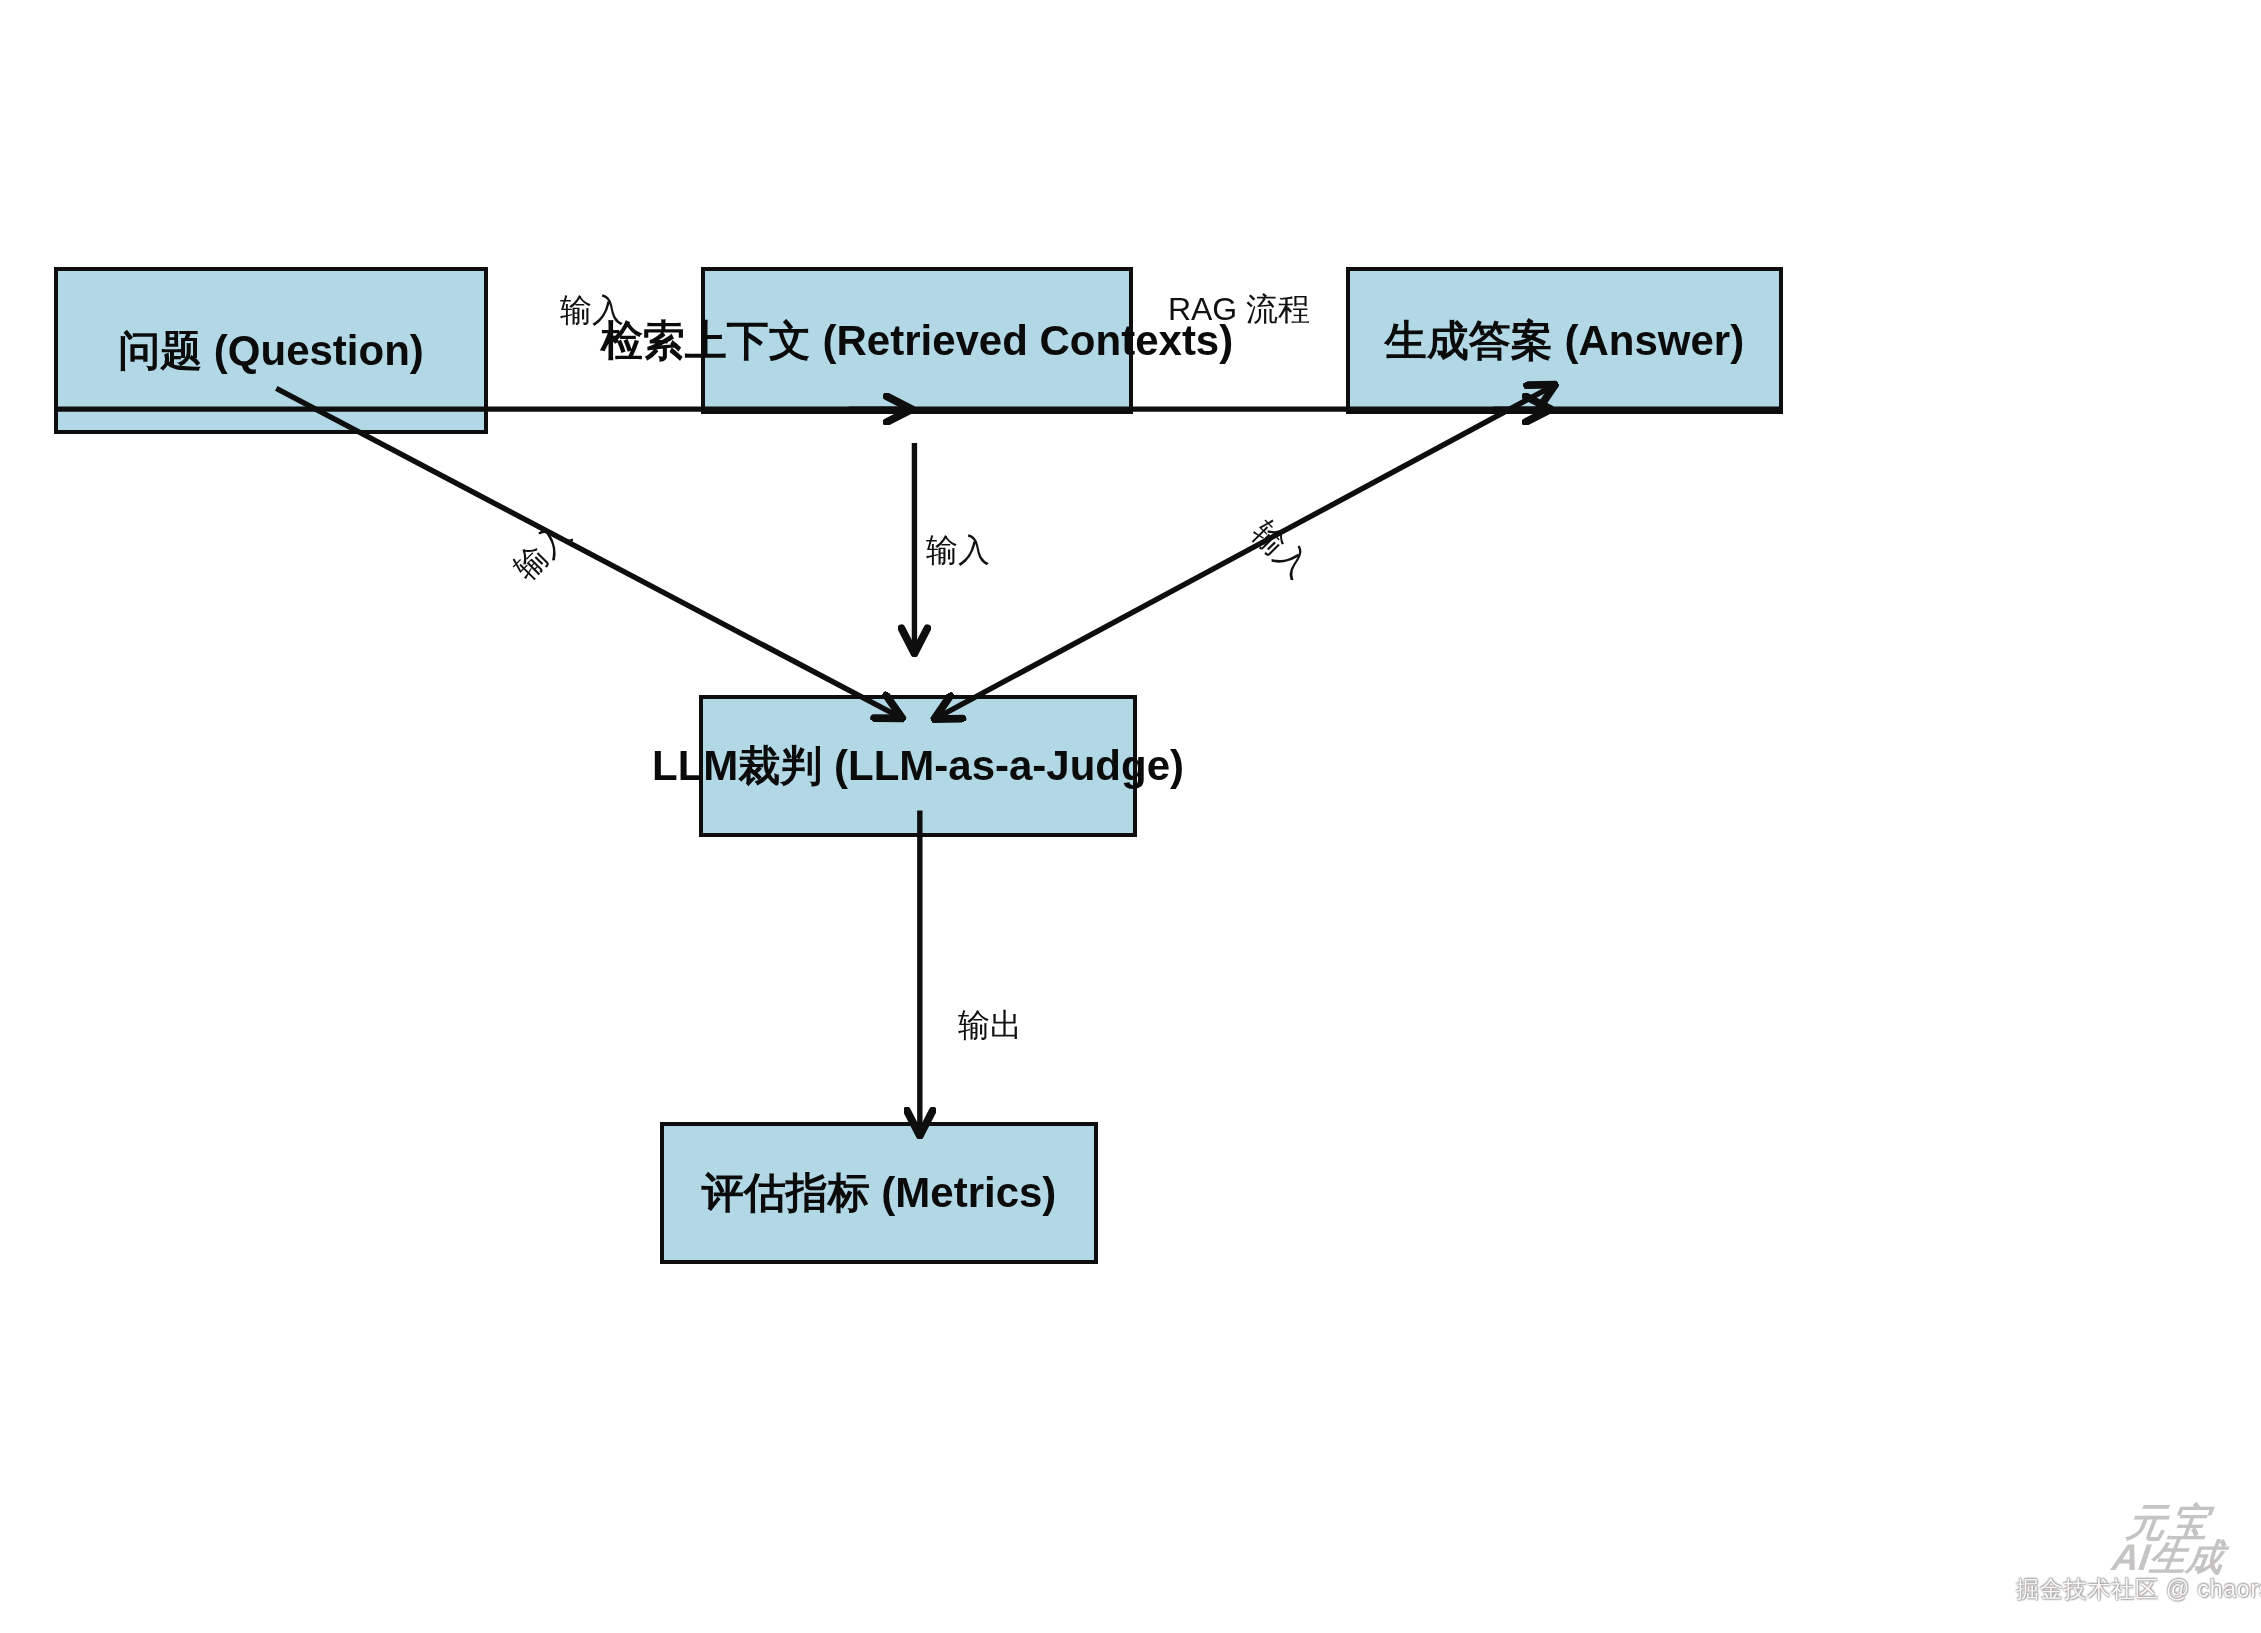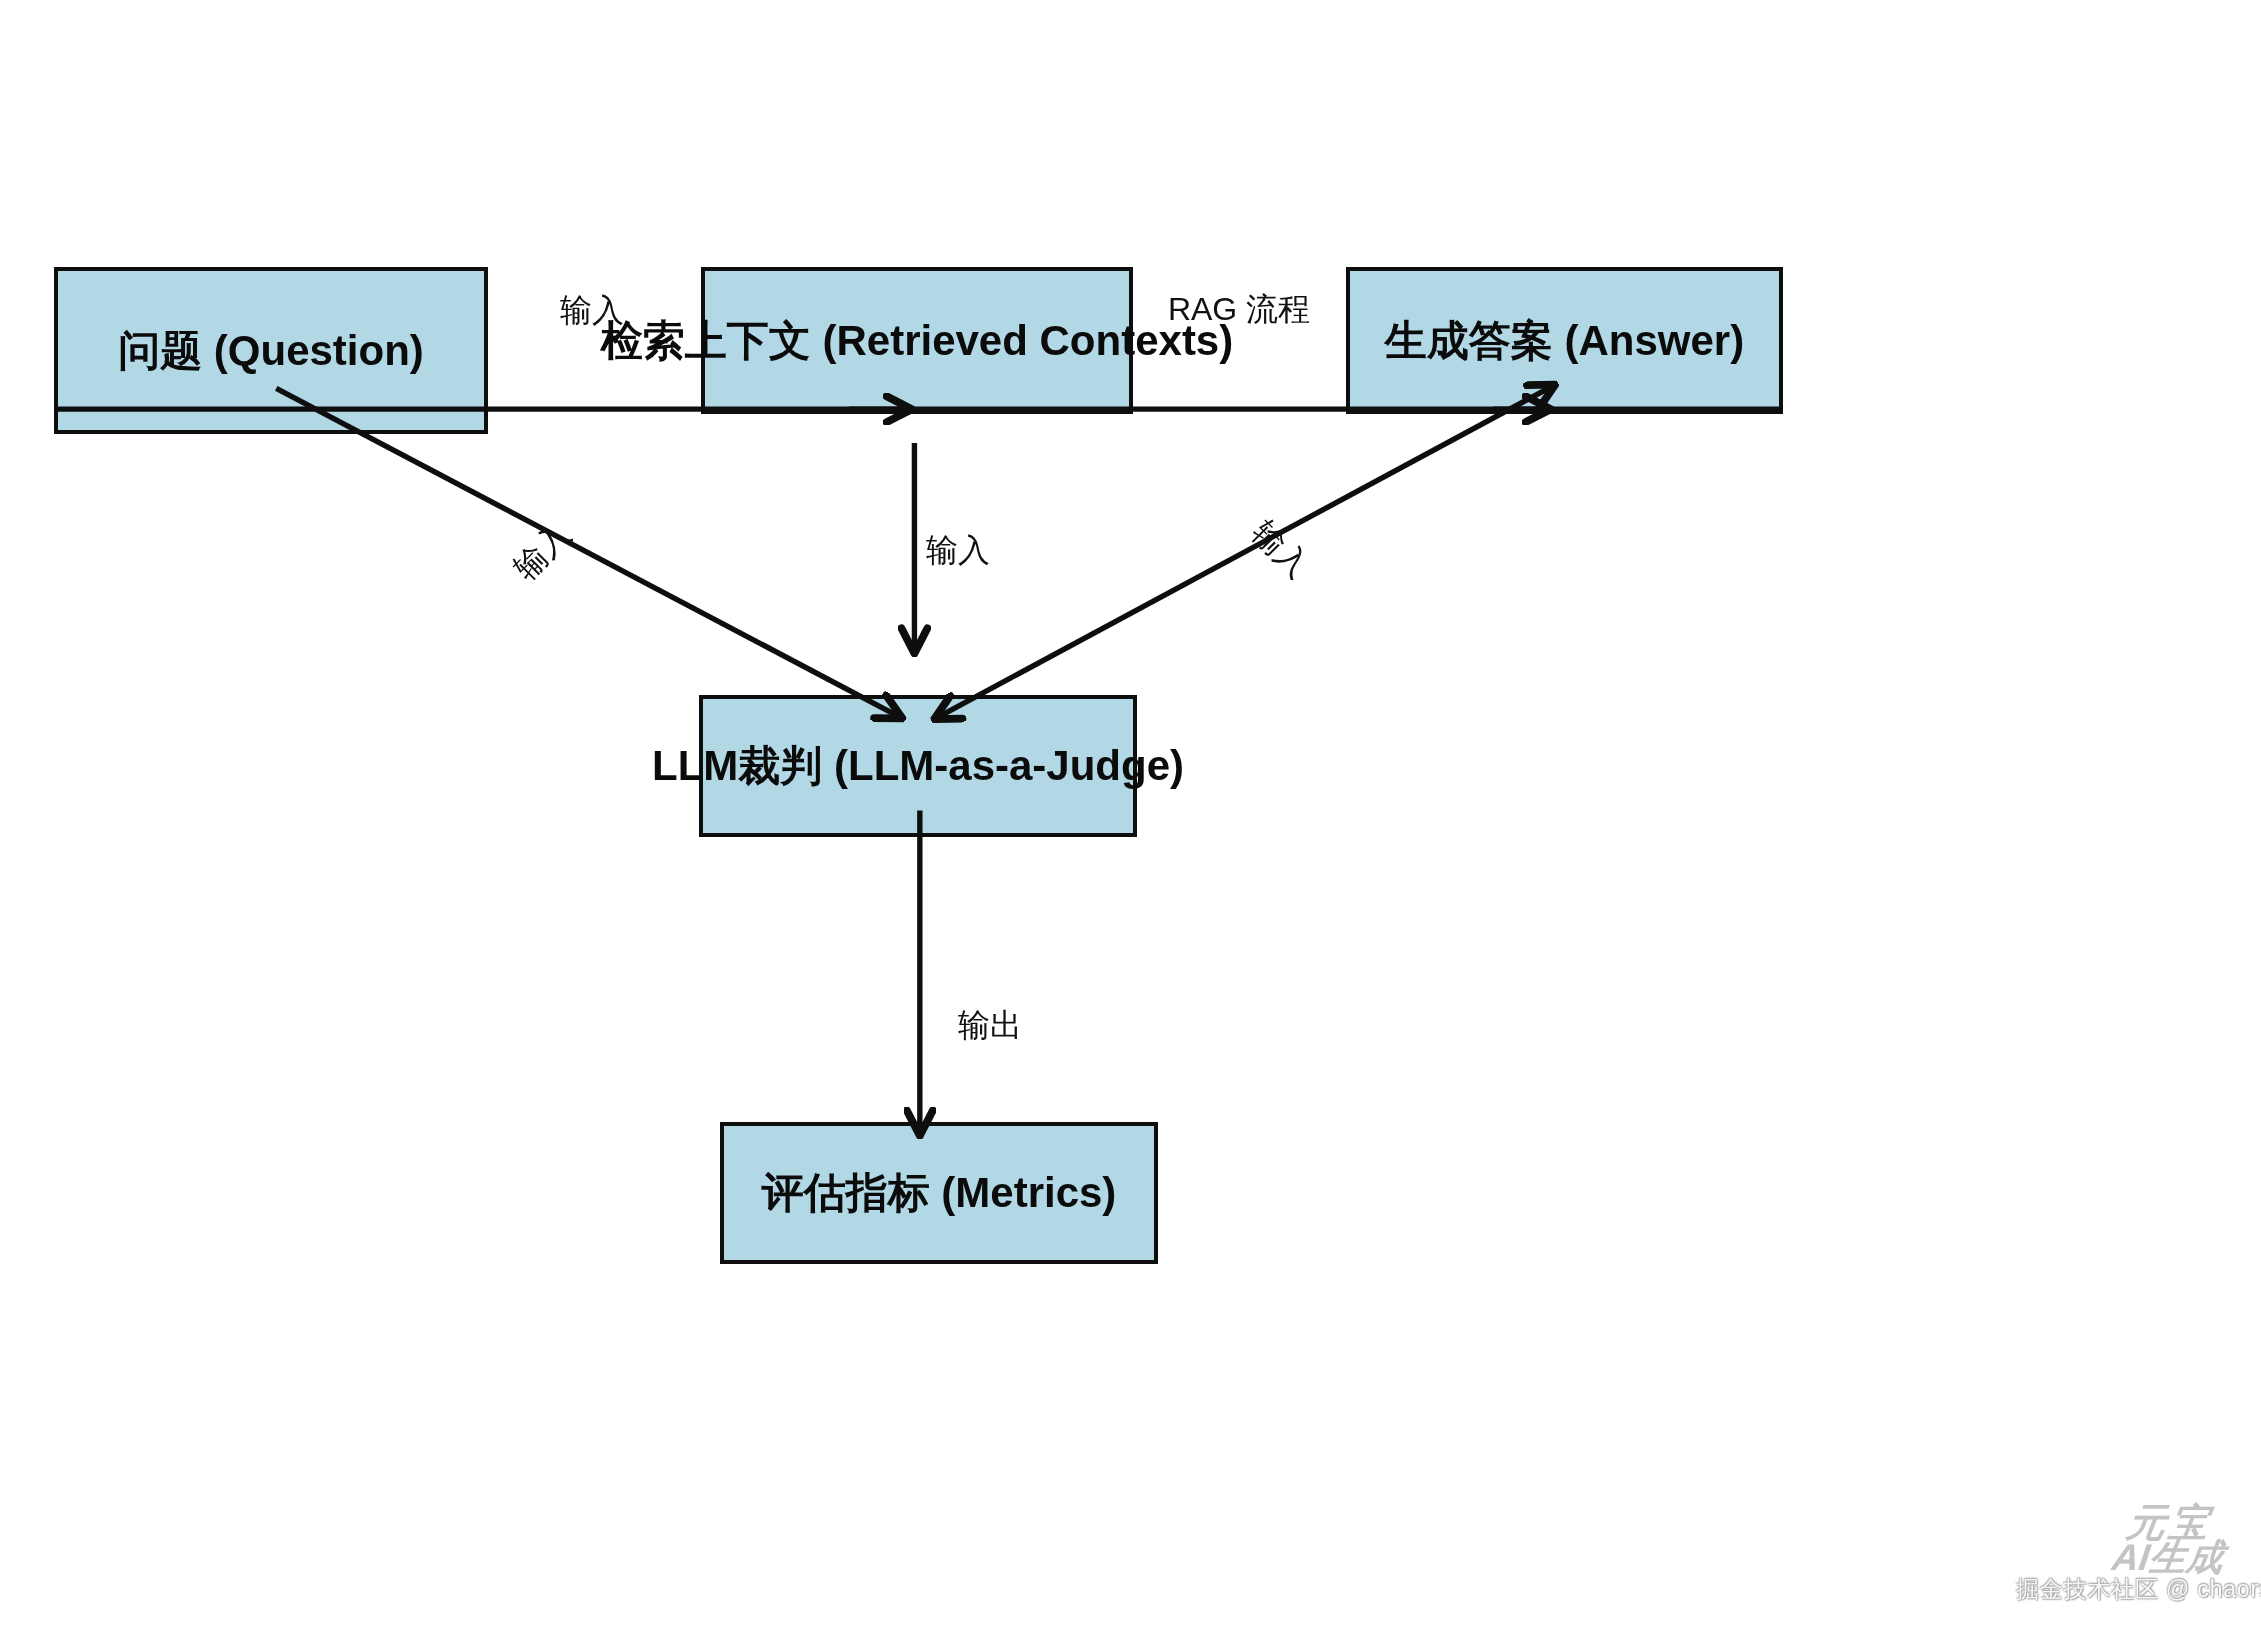--- a/index.html
+++ b/index.html
@@ -60,21 +60,21 @@
   </div>
 
   <div class="node" style="left:701px;top:267px;width:432px;height:147px;">
     <span class="node-label">检索上下文 (Retrieved Contexts)</span>
   </div>
 
   <div class="node" style="left:699px;top:695px;width:438px;height:142px;">
     <span class="node-label">LLM裁判 (LLM-as-a-Judge)</span>
   </div>
 
-  <div class="node" style="left:720px;top:1122px;width:438px;height:142px;">
+  <div class="node" style="left:660px;top:1122px;width:438px;height:142px;">
     <span class="node-label">评估指标 (Metrics)</span>
   </div>
 
   <svg class="edges-layer" width="2261" height="1634" viewBox="0 0 2930 2117">
     <defs>
       <marker id="vee" viewBox="0 0 10 10" refX="8.6" refY="5" markerWidth="6" markerHeight="6" orient="auto-start-reverse">
         <path d="M1.2 1 L9 5 L1.2 9" fill="none" style="stroke:var(--stroke,#0e0e0e)" stroke-width="2.4" stroke-linecap="round" stroke-linejoin="round"></path>
       </marker>
     </defs>
 

